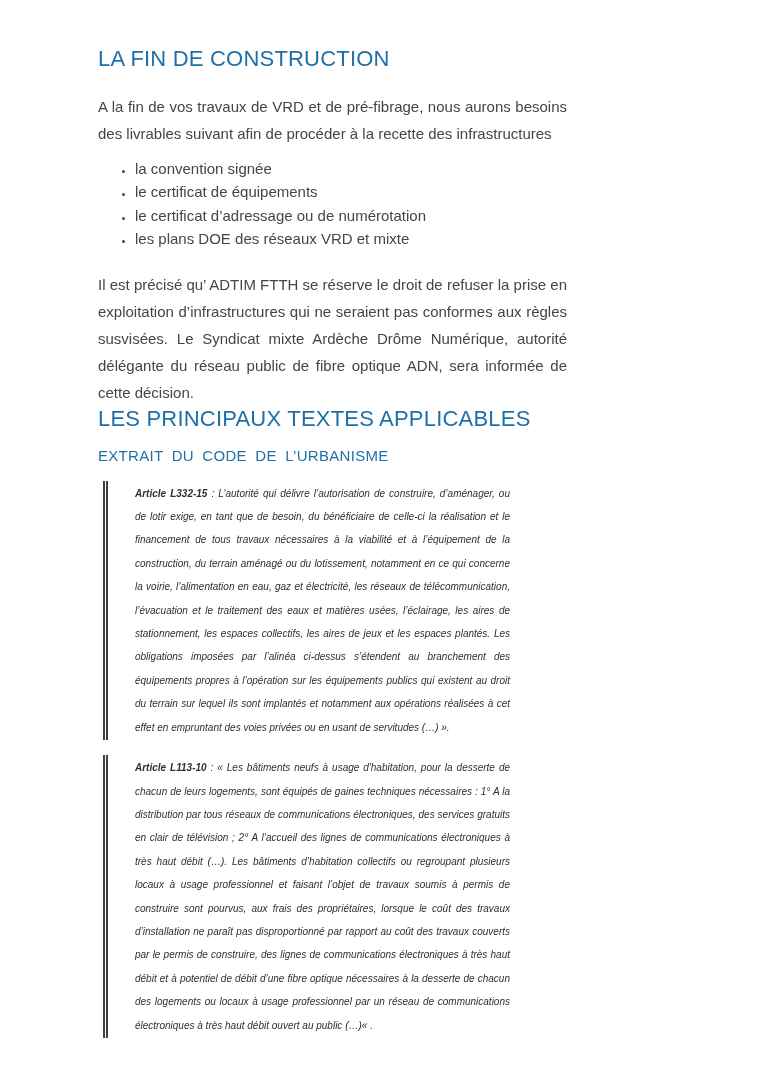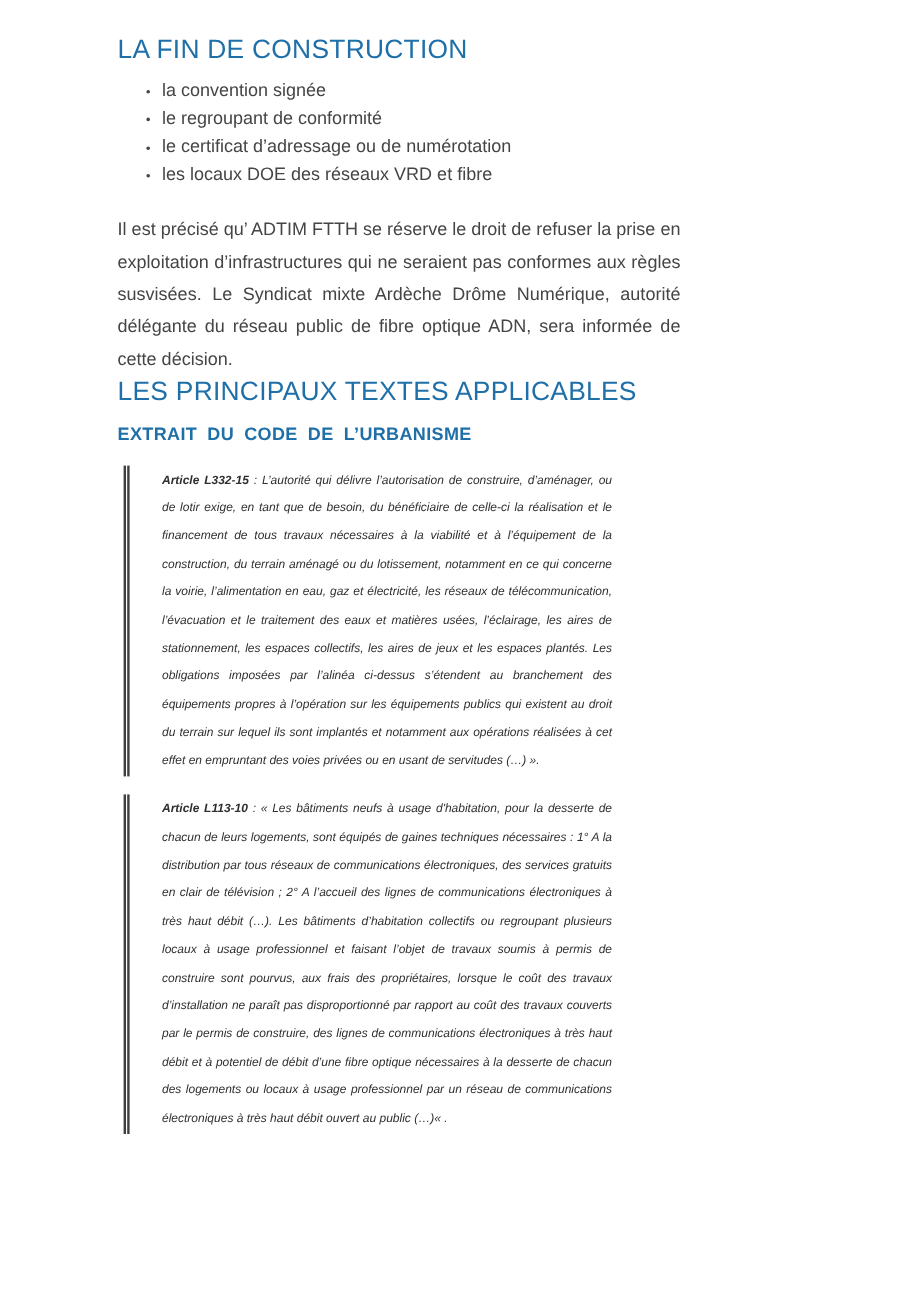--- a/index.html
+++ b/index.html
@@ -11,21 +11,21 @@
     width: 763px;
     height: 1080px;
     overflow: hidden;
     font-family: "Liberation Sans", sans-serif;
     -webkit-font-smoothing: antialiased;
   }
   .page {
     box-sizing: border-box;
     width: 645px;
     height: 1080px;
-    padding: 28px 78px 0 98px;
+    padding: 46px 78px 0 98px;
     background: #ffffff;
   }
   h1.doc-title {
     margin: 0;
     font-size: 22px;
     line-height: 26px;
     font-weight: 500;
     letter-spacing: 0.2px;
     color: #1f6fa8;
   }
@@ -46,21 +46,21 @@
     color: #454545;
     list-style: disc;
   }
   ul.deliverables li { padding-left: 0px; }
   ul.deliverables li::marker { font-size: 11px; color: #454545; }
   p.note-par { }
   h2.sub-heading {
     margin: 13px 0 0 0;
     font-size: 15px;
     line-height: 21px;
-    font-weight: 700;
+    font-weight: 400;
     letter-spacing: 0.3px;
     word-spacing: 4px;
     color: #1f6fa8;
   }
   h2.sub-heading.first { margin-top: 13px; }
   blockquote.legal-quote {
     margin: 15px 57px 0 5px;
     padding: 1px 0 1px 27px;
     border-left: 5px double #3f3f3f;
     font-size: 10px;
@@ -73,26 +73,27 @@
     font-weight: 700;
   }
 </style>
 </head>
 <body>
 
 <div class="page">
 
   <h1 class="doc-title">LA FIN DE CONSTRUCTION</h1>
 
+  <p class="body-par first">A la fin de vos travaux de VRD et de pré-fibrage, nous aurons besoins des livrables suivant afin de procéder à la recette des infrastructures</p>
 
   <ul class="deliverables">
     <li>la convention signée</li>
-    <li>le regroupant de conformité</li>
+    <li>le certificat de équipements</li>
     <li>le certificat d’adressage ou de numérotation</li>
-    <li>les locaux DOE des réseaux VRD et fibre</li>
+    <li>les plans DOE des réseaux VRD et mixte</li>
   </ul>
 
   <p class="body-par note-par">Il est précisé qu’ ADTIM FTTH se réserve le droit de refuser la prise en exploitation d’infrastructures qui ne seraient pas conformes aux règles susvisées. Le Syndicat mixte Ardèche Drôme Numérique, autorité délégante du réseau public de fibre optique ADN, sera informée de cette décision.</p>
 
   <h1 class="doc-title second">LES PRINCIPAUX TEXTES APPLICABLES</h1>
 
   <h2 class="sub-heading first">EXTRAIT DU CODE DE L’URBANISME</h2>
 
   <blockquote class="legal-quote">
     <span class="article-ref">Article L332-15</span><span>  : </span><span>L’autorité qui délivre l’autorisation de construire, d’aménager, ou de lotir exige, en tant que de besoin, du bénéficiaire de celle-ci la réalisation et le financement de tous travaux nécessaires à la viabilité et à l’équipement de la construction, du terrain aménagé ou du lotissement, notamment en ce qui concerne la voirie, l’alimentation en eau, gaz et électricité, les réseaux de télécommunication, l’évacuation et le traitement des eaux et matières usées, l’éclairage, les aires de stationnement, les espaces collectifs, les aires de jeux et les espaces plantés. Les obligations imposées par l’alinéa ci-dessus s’étendent au branchement des équipements propres à l’opération sur les équipements publics qui existent au droit du terrain sur lequel ils sont implantés et notamment aux opérations réalisées à cet effet en empruntant des voies privées ou en usant de servitudes (…) ».</span>

